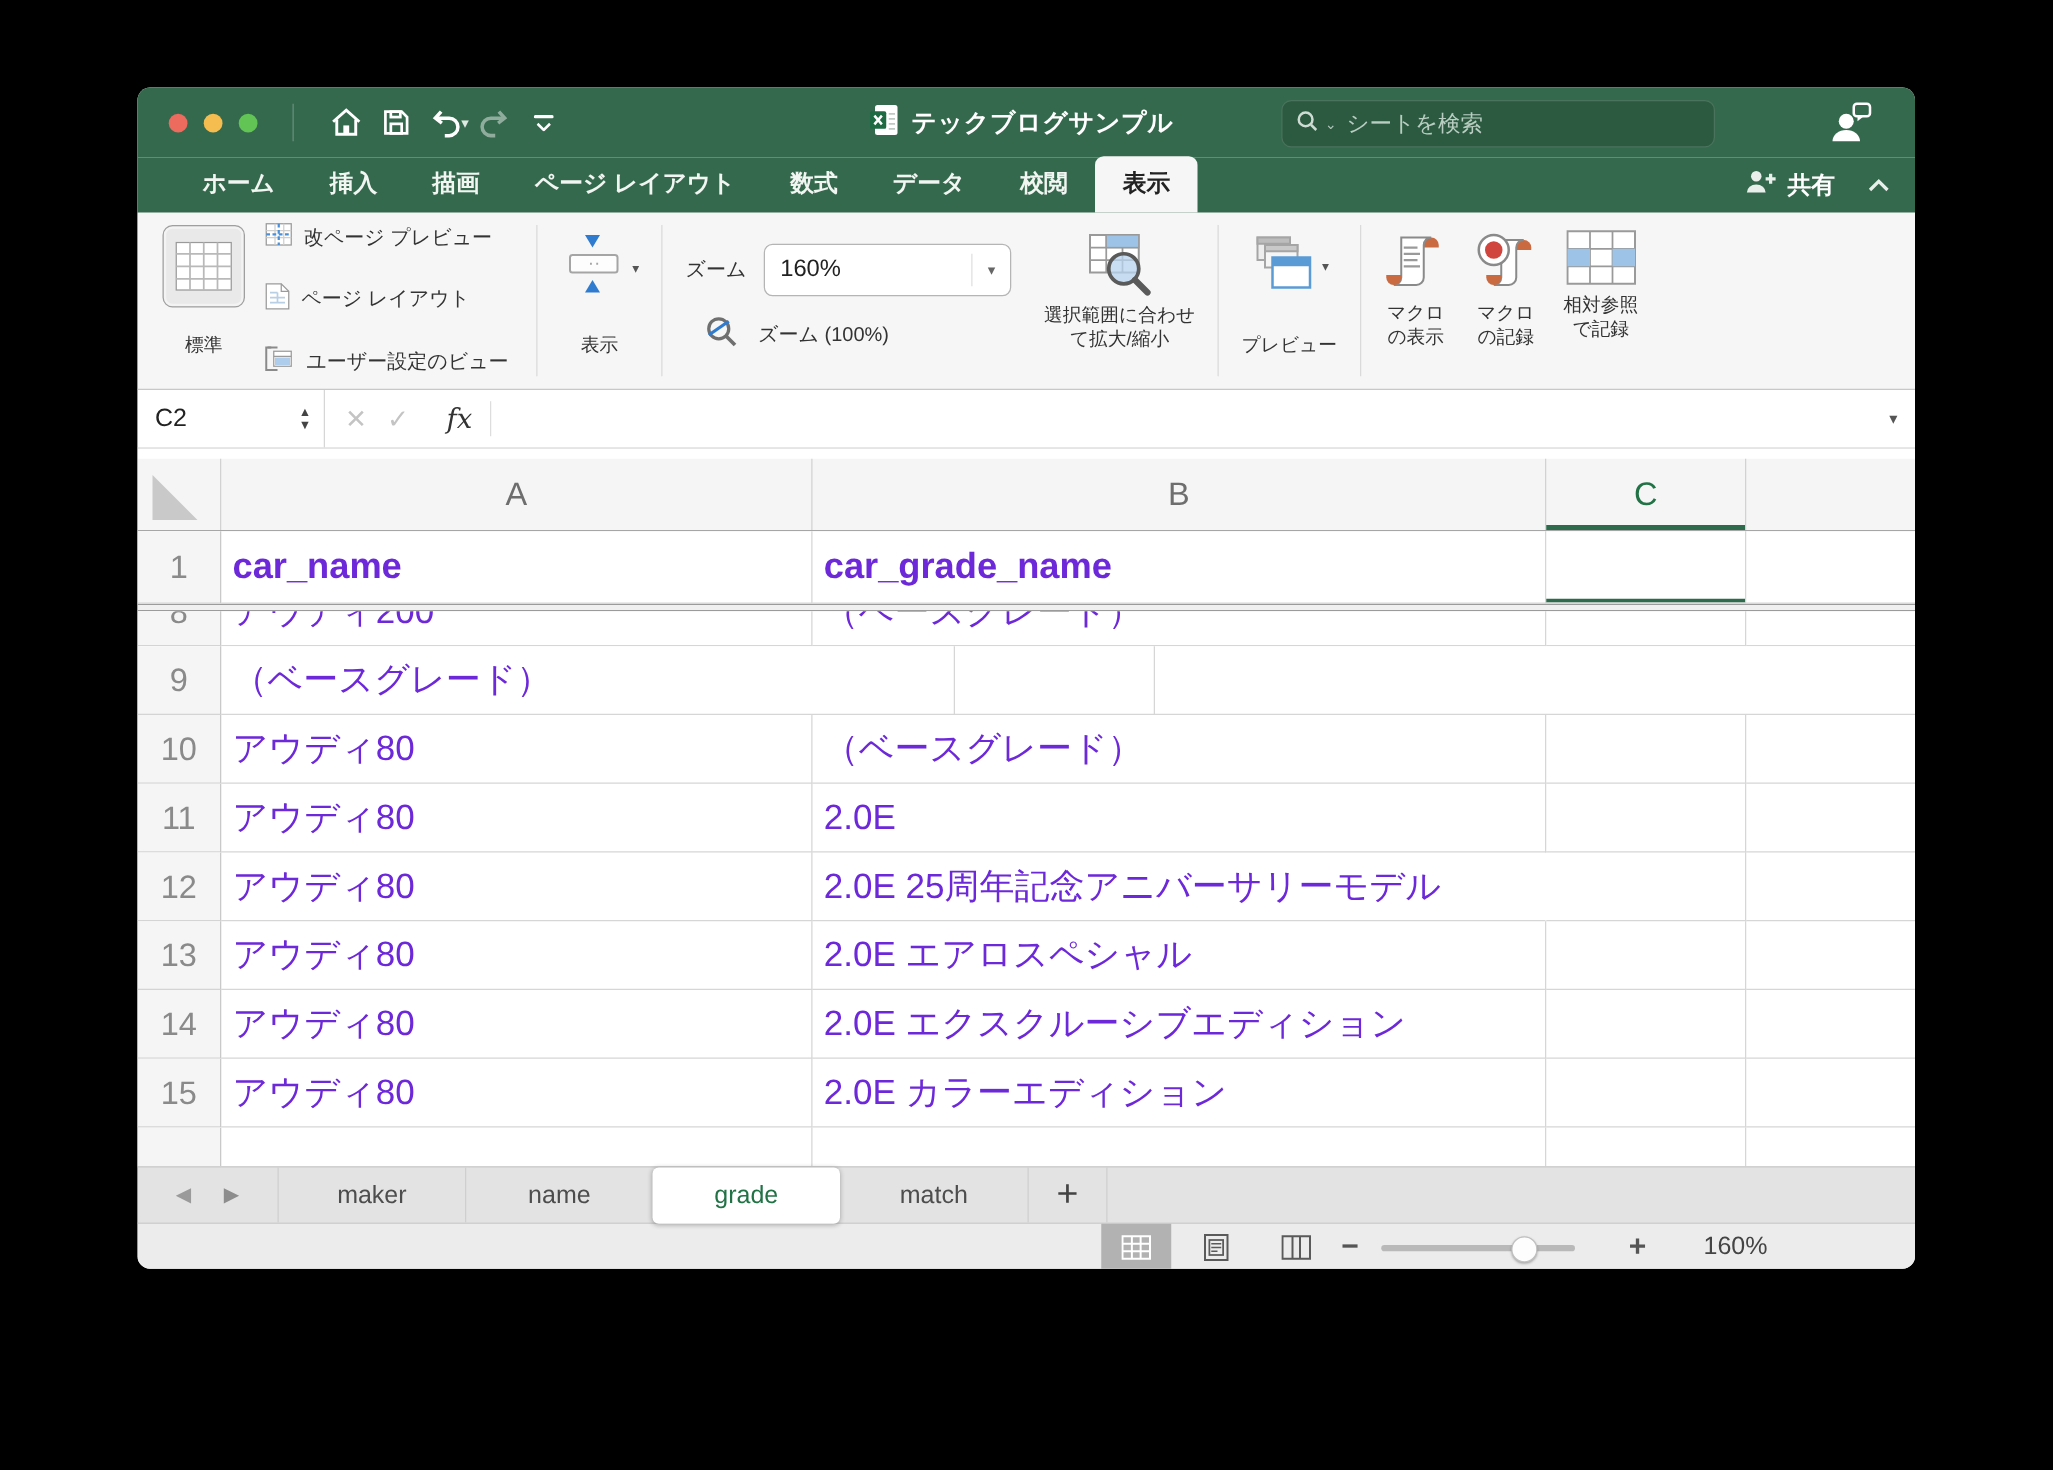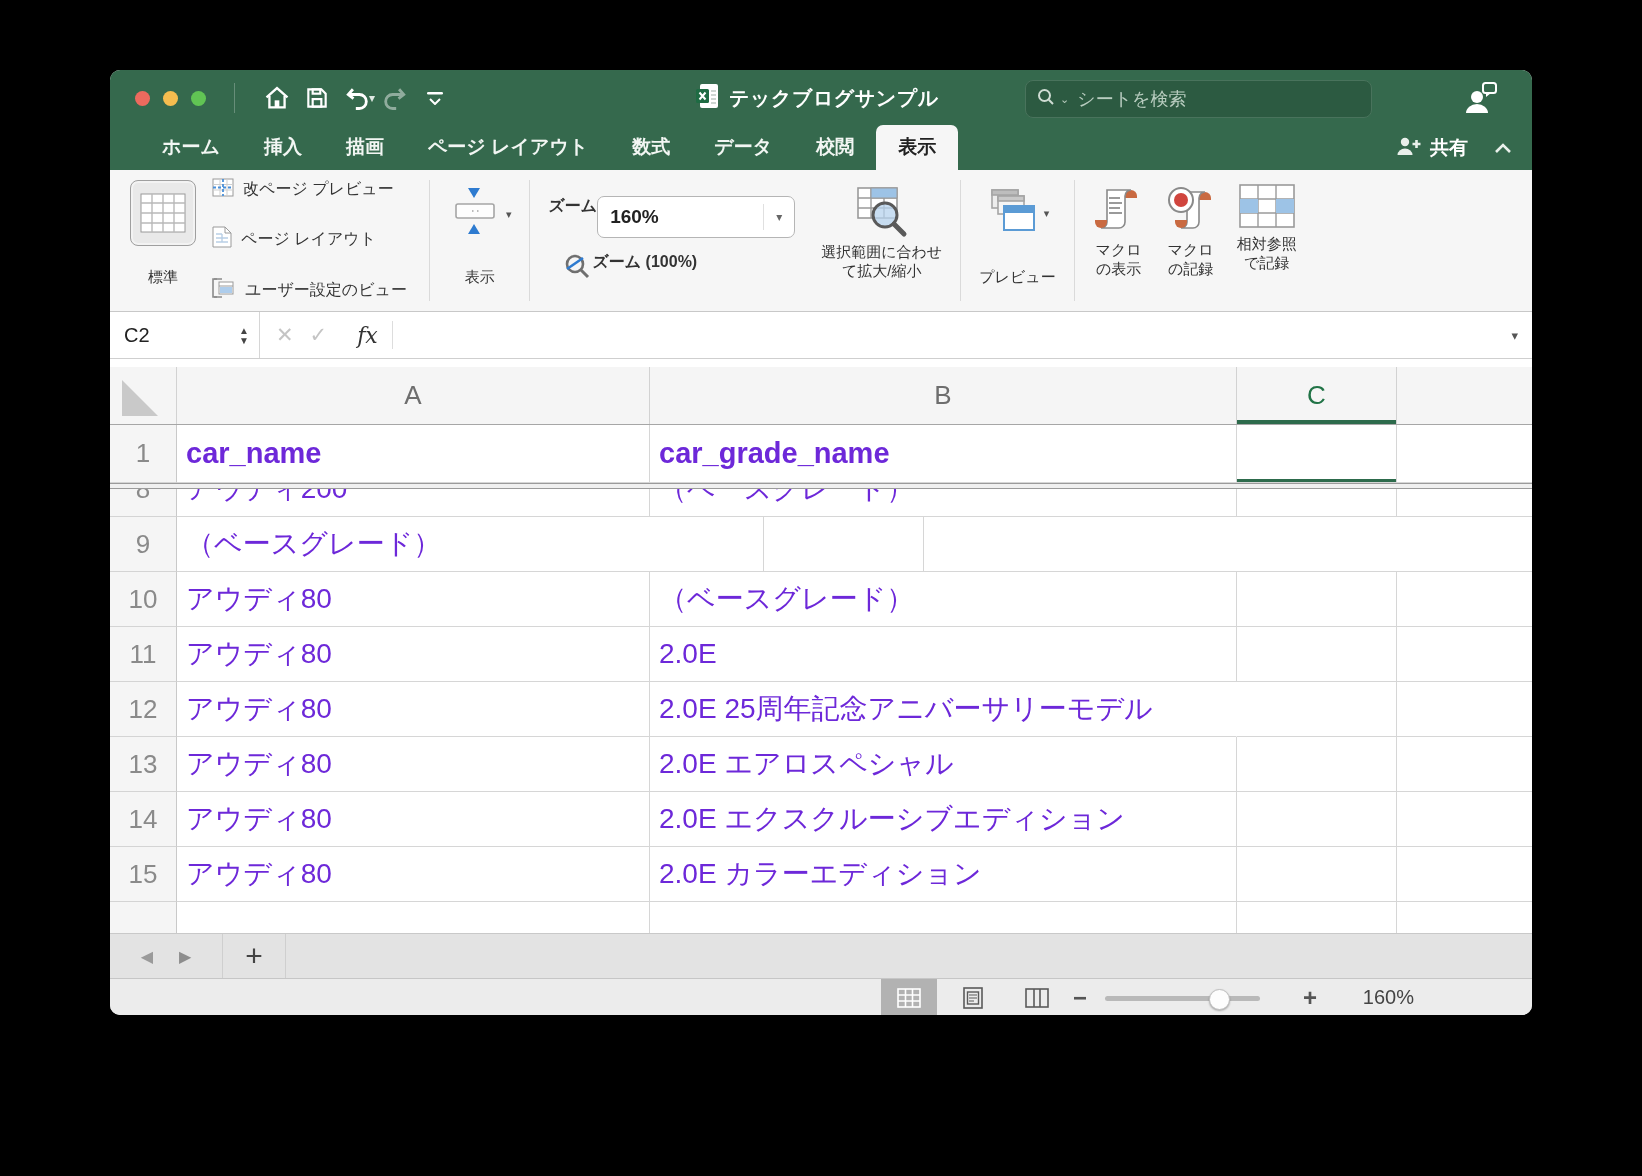--- a/index.html
+++ b/index.html
@@ -41,21 +41,21 @@
   .bigbtn{display:flex;flex-direction:column;align-items:center;justify-content:flex-start;padding:10px 10px 8px 10px;}
   .bigbtn .blabel{font-size:15px;color:#333;margin-top:auto;text-align:center;line-height:18px;white-space:nowrap;}
   .normal-frame{width:64px;height:64px;border:1px solid #9f9f9f;border-radius:8px;background:#e9e9e9;
                 display:flex;align-items:center;justify-content:center;box-shadow:inset 0 0 0 2px #f3f3f3;}
   .stack{display:flex;flex-direction:column;justify-content:space-between;gap:9px;padding:8px 14px 8px 6px;}
   .sitem{display:flex;align-items:center;gap:9px;}
   .sitem .slabel{font-size:16px;color:#333;white-space:nowrap;}
   .icon-caret{font-size:11px;color:#555;margin-left:4px;}
   .iconrow{display:flex;align-items:center;}
   .zoomgrp{display:flex;flex-direction:column;justify-content:center;gap:14px;padding:0 10px;}
-  .zoomline{display:flex;align-items:flex-start;font-weight:bold;}
+  .zoomline{display:flex;align-items:center;gap:14px;}
   .zoombox{width:196px;height:40px;background:#fff;border:1px solid #b5b5b5;border-radius:7px;
            display:flex;align-items:center;}
   .zoombox .zval{font-size:19px;color:#222;margin-left:12px;flex:1;}
   .zoombox .zdiv{width:1px;height:26px;background:#e0e0e0;}
   .zoombox .zcaret{width:30px;text-align:center;color:#666;font-size:12px;}
   .rlabel{font-size:16px;color:#333;white-space:nowrap;}
   .two-line{font-size:15px;color:#333;text-align:center;line-height:19px;white-space:nowrap;}
 
   
   .fbar{height:46px;background:#fff;border-bottom:1px solid #cfcfcf;display:flex;align-items:center;position:relative;}
@@ -506,20 +506,26 @@
         <div class="cell colC"></div>
         <div class="cell colD"></div>
       </div>
     </div>
 
     <div class="sheettabs">
       <div class="nav">
         <span>◀</span>
         <span style="color:#8d8d8d;">▶</span>
       </div>
+      <div style="display:flex;align-items:stretch;">
+          <div class="stab">maker</div>
+          <div class="stab">name</div>
+          <div class="stab active">grade</div>
+          <div class="stab">match</div>
+        </div>
       <div class="addtab">+</div>
       <div class="tabs-rest"></div>
     </div>
 
     <div class="statusbar">
       <div class="sb-btn active" style="left:771px;">
         <svg width="24" height="20" viewBox="0 0 24 20">
           <rect x="1" y="1" width="22" height="18" fill="none" stroke="#fff" stroke-width="1.6"></rect>
           <path d="M1 7 H23 M1 13 H23 M8.5 1 V19 M15.5 1 V19" stroke="#fff" stroke-width="1.6"></path>
         </svg>

